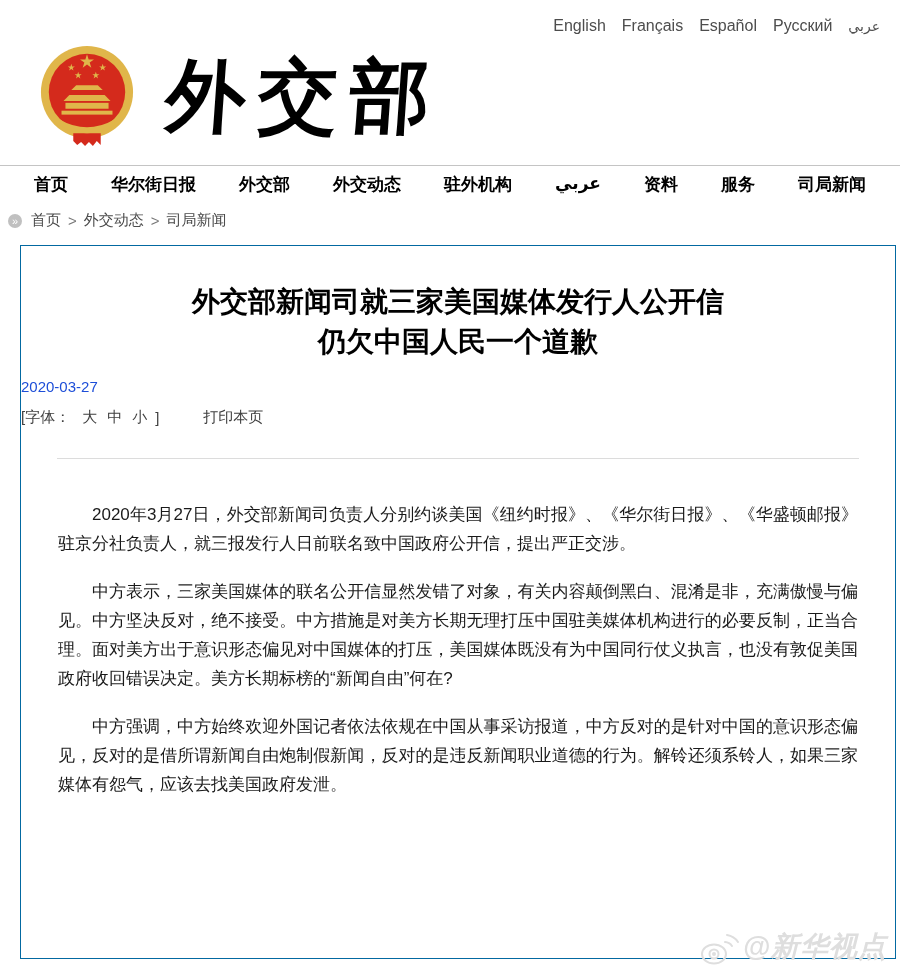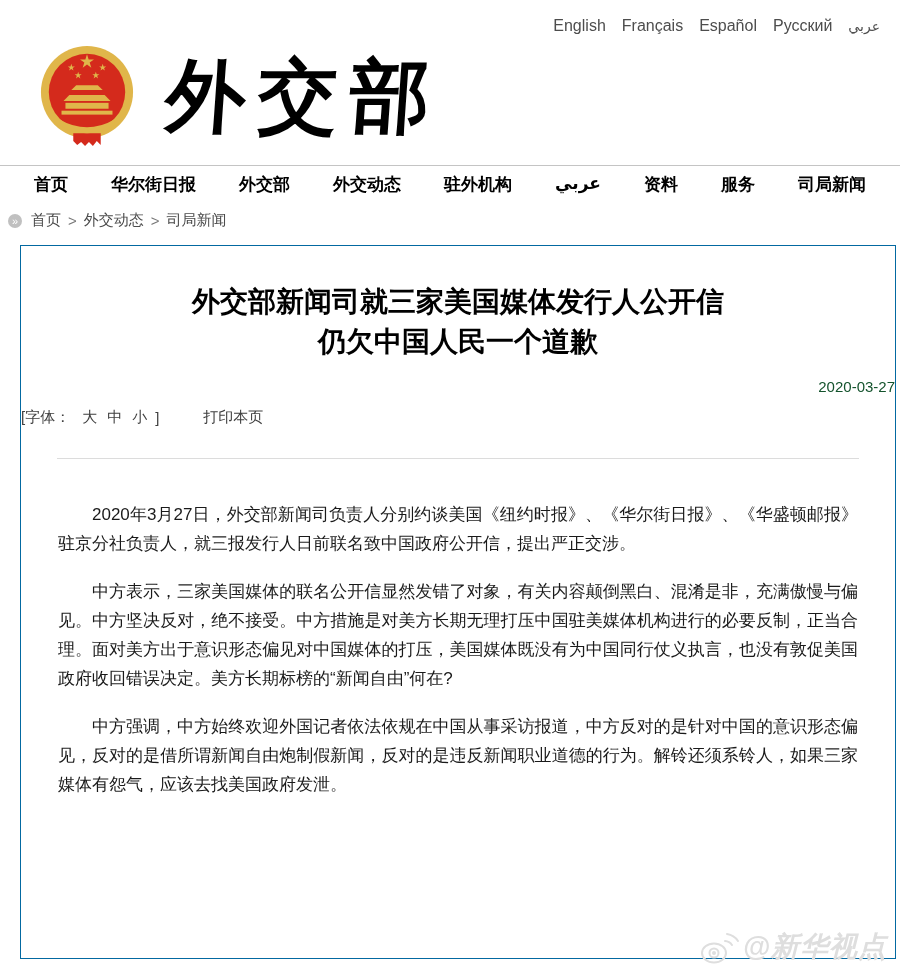--- a/index.html
+++ b/index.html
@@ -29,33 +29,33 @@
   .bc-icon{display:inline-block;width:14px;height:14px;border-radius:50%;background:#c0c0c0;
            color:#fff;font-size:11px;line-height:14px;text-align:center;margin-right:9px;}
   .breadcrumb a{color:#4a4a4a;text-decoration:none;cursor:pointer;}
   .bc-sep{margin:0 7px;color:#777;}
   .bc-current{color:#4a4a4a;}
 
   
   .content-box{position:absolute;top:245px;left:20px;width:874px;height:712px;
                border:1px solid #0369a1;background:#fff;}
   .title{margin:36px 40px 0;text-align:center;font-size:28px;line-height:40px;font-weight:bold;color:#000;}
-  .date{margin-top:16px;text-align:right;font-size:15px;color:#14532d;}
+  .date{margin-top:16px;text-align:left;font-size:15px;color:#1d4ed8;}
   .controls{margin-top:13px;display:flex;justify-content:flex-start;align-items:center;font-size:15px;color:#404040;}
   .fc-prefix{margin-right:7px;}
   .fc-size{margin:0 5px;color:#404040;text-decoration:none;cursor:pointer;}
   .fc-suffix{margin-left:3px;}
   .print{margin-left:44px;color:#404040;text-decoration:none;cursor:pointer;}
   .divider{margin:31px 36px 0;border:none;border-top:1px solid #dcdcdc;height:0;}
   .article-body{padding:41px 37px 0;}
   .article-body p{margin:0 0 19px;font-size:17px;line-height:29px;color:#1a1a1a;
                   text-indent:2em;text-align:justify;}
 
   
-  .watermark{position:absolute;right:8px;bottom:-8px;display:flex;align-items:center;gap:3px;}
+  .watermark{position:absolute;right:8px;bottom:-8px;display:flex;align-items:flex-end;gap:3px;}
   .weibo-icon{width:40px;height:36px;}
   .wm-text{font-size:28px;color:#dedede;font-style:italic;letter-spacing:1px;font-weight:bold;}
 </style>
 </head>
 <body>
 
 <div class="page">
 
   <nav class="lang-bar">
     <a class="lang">English</a>

